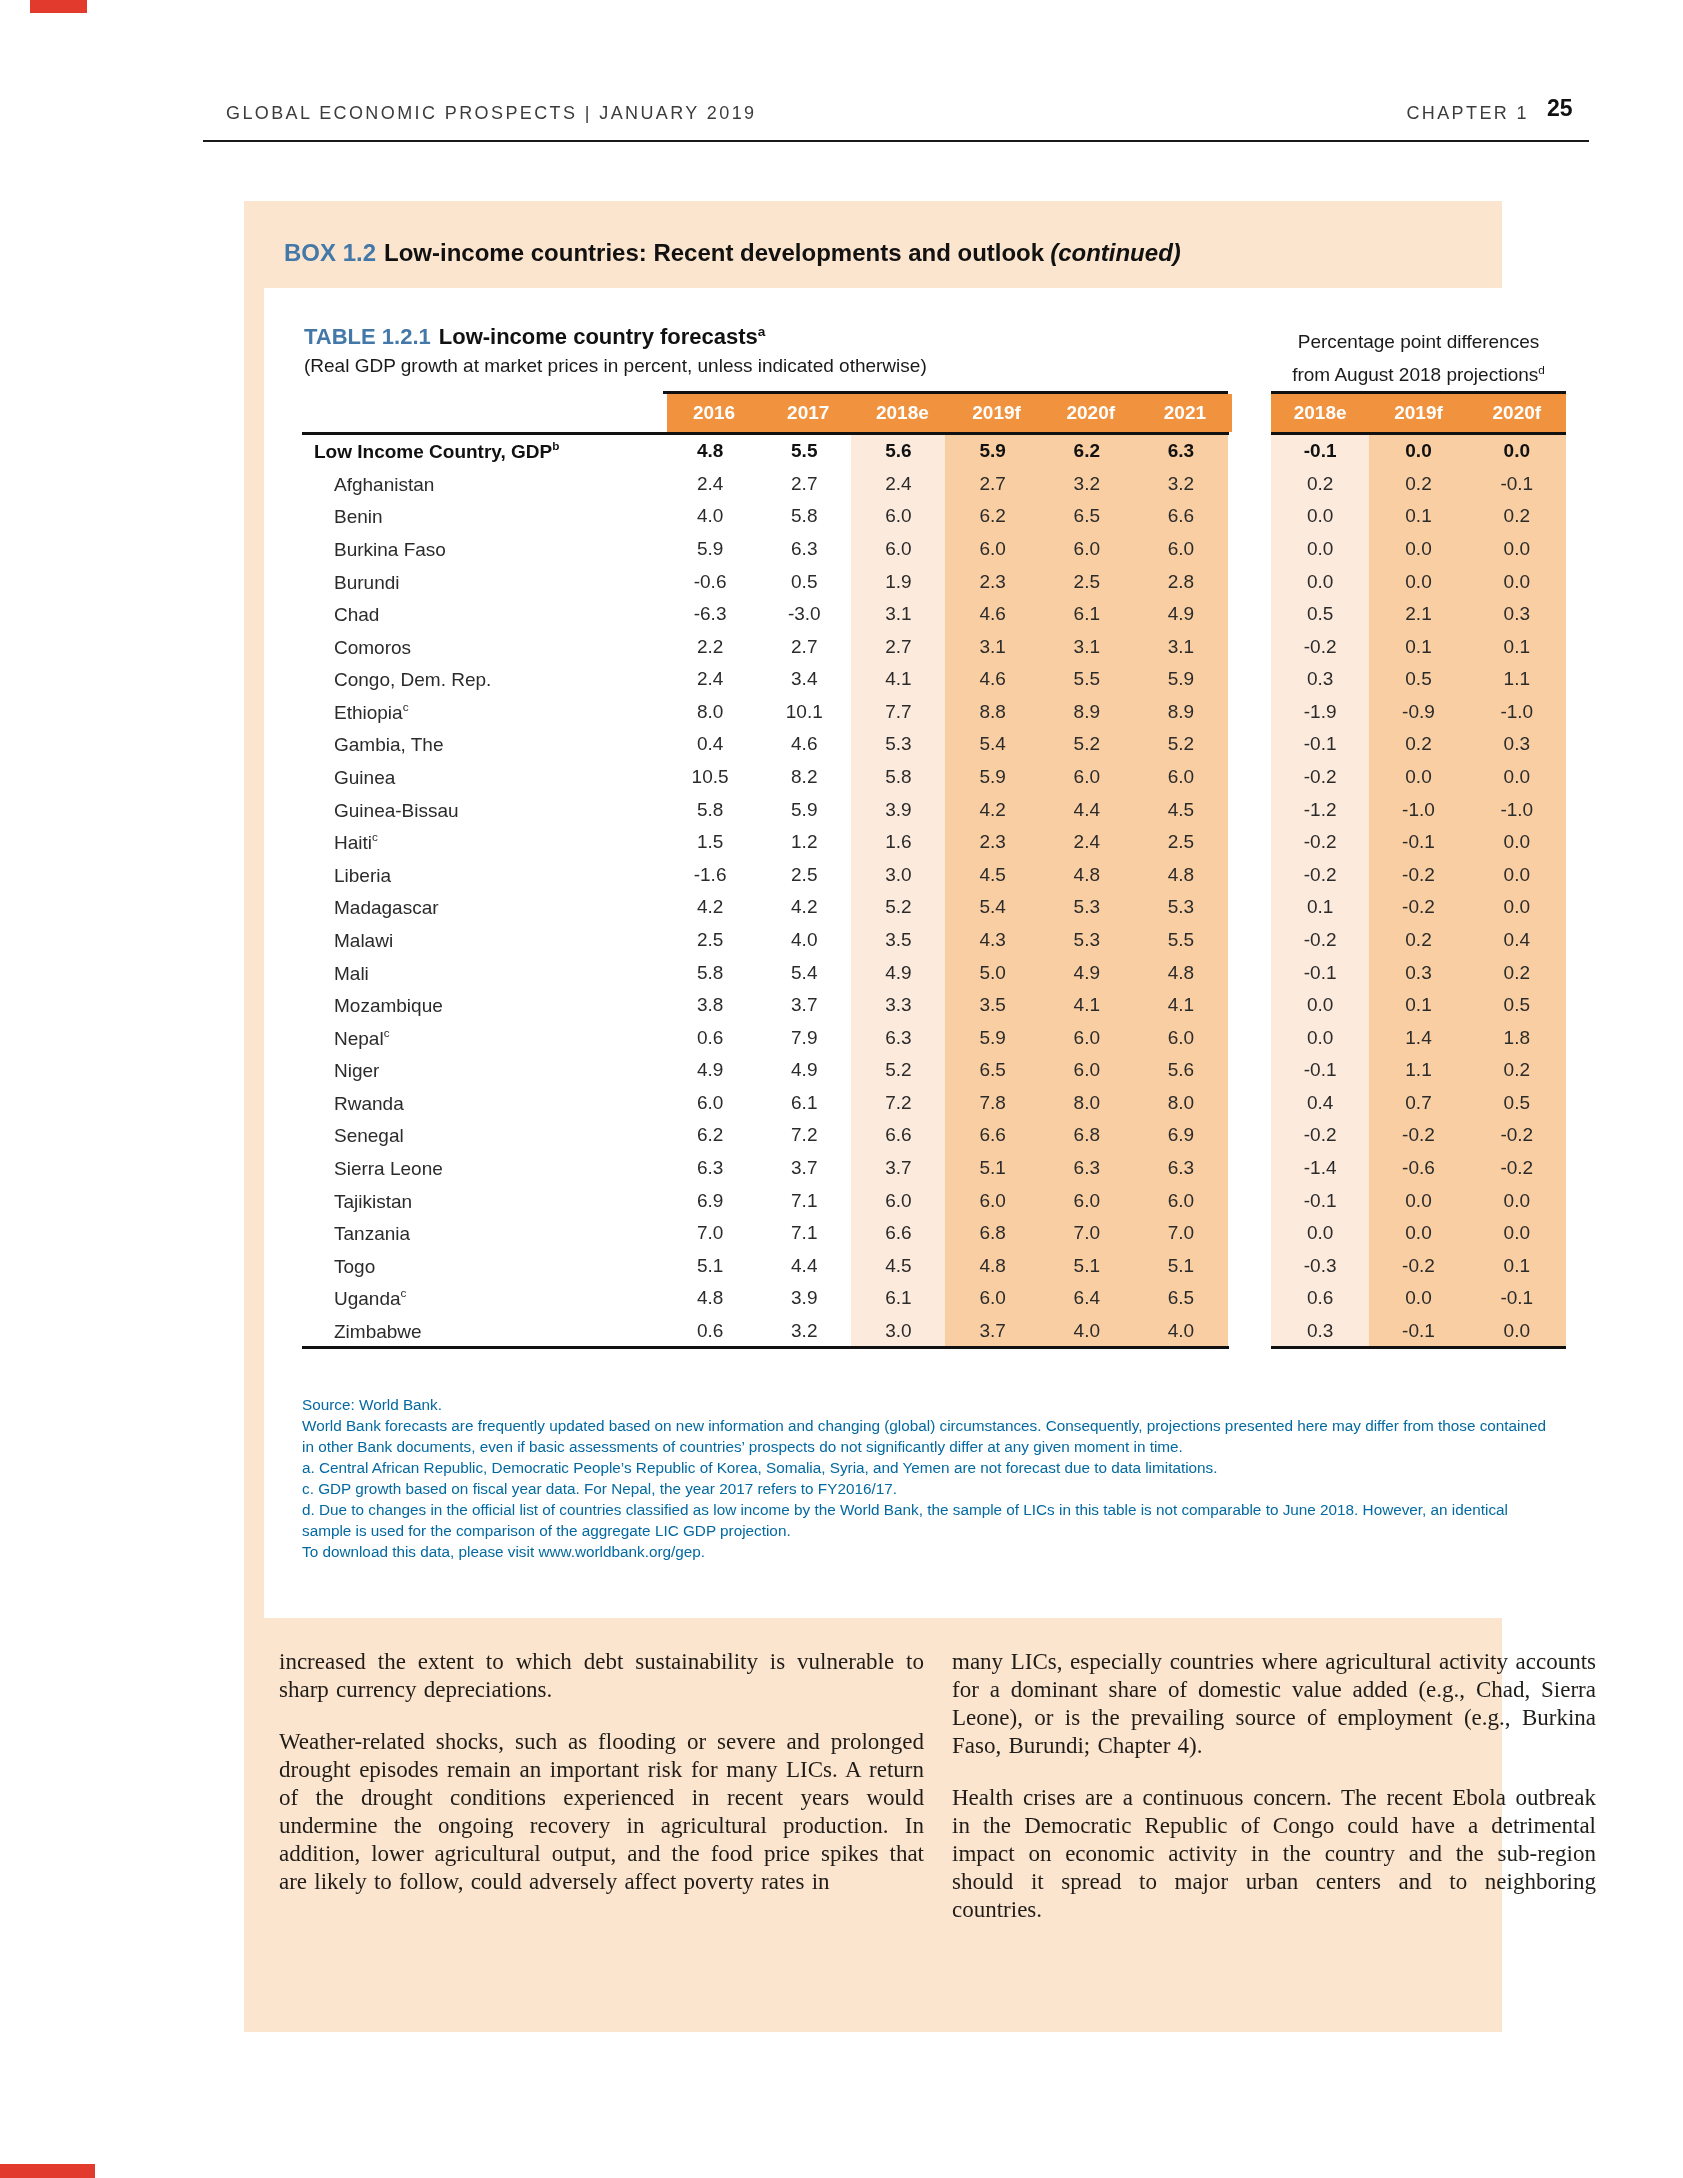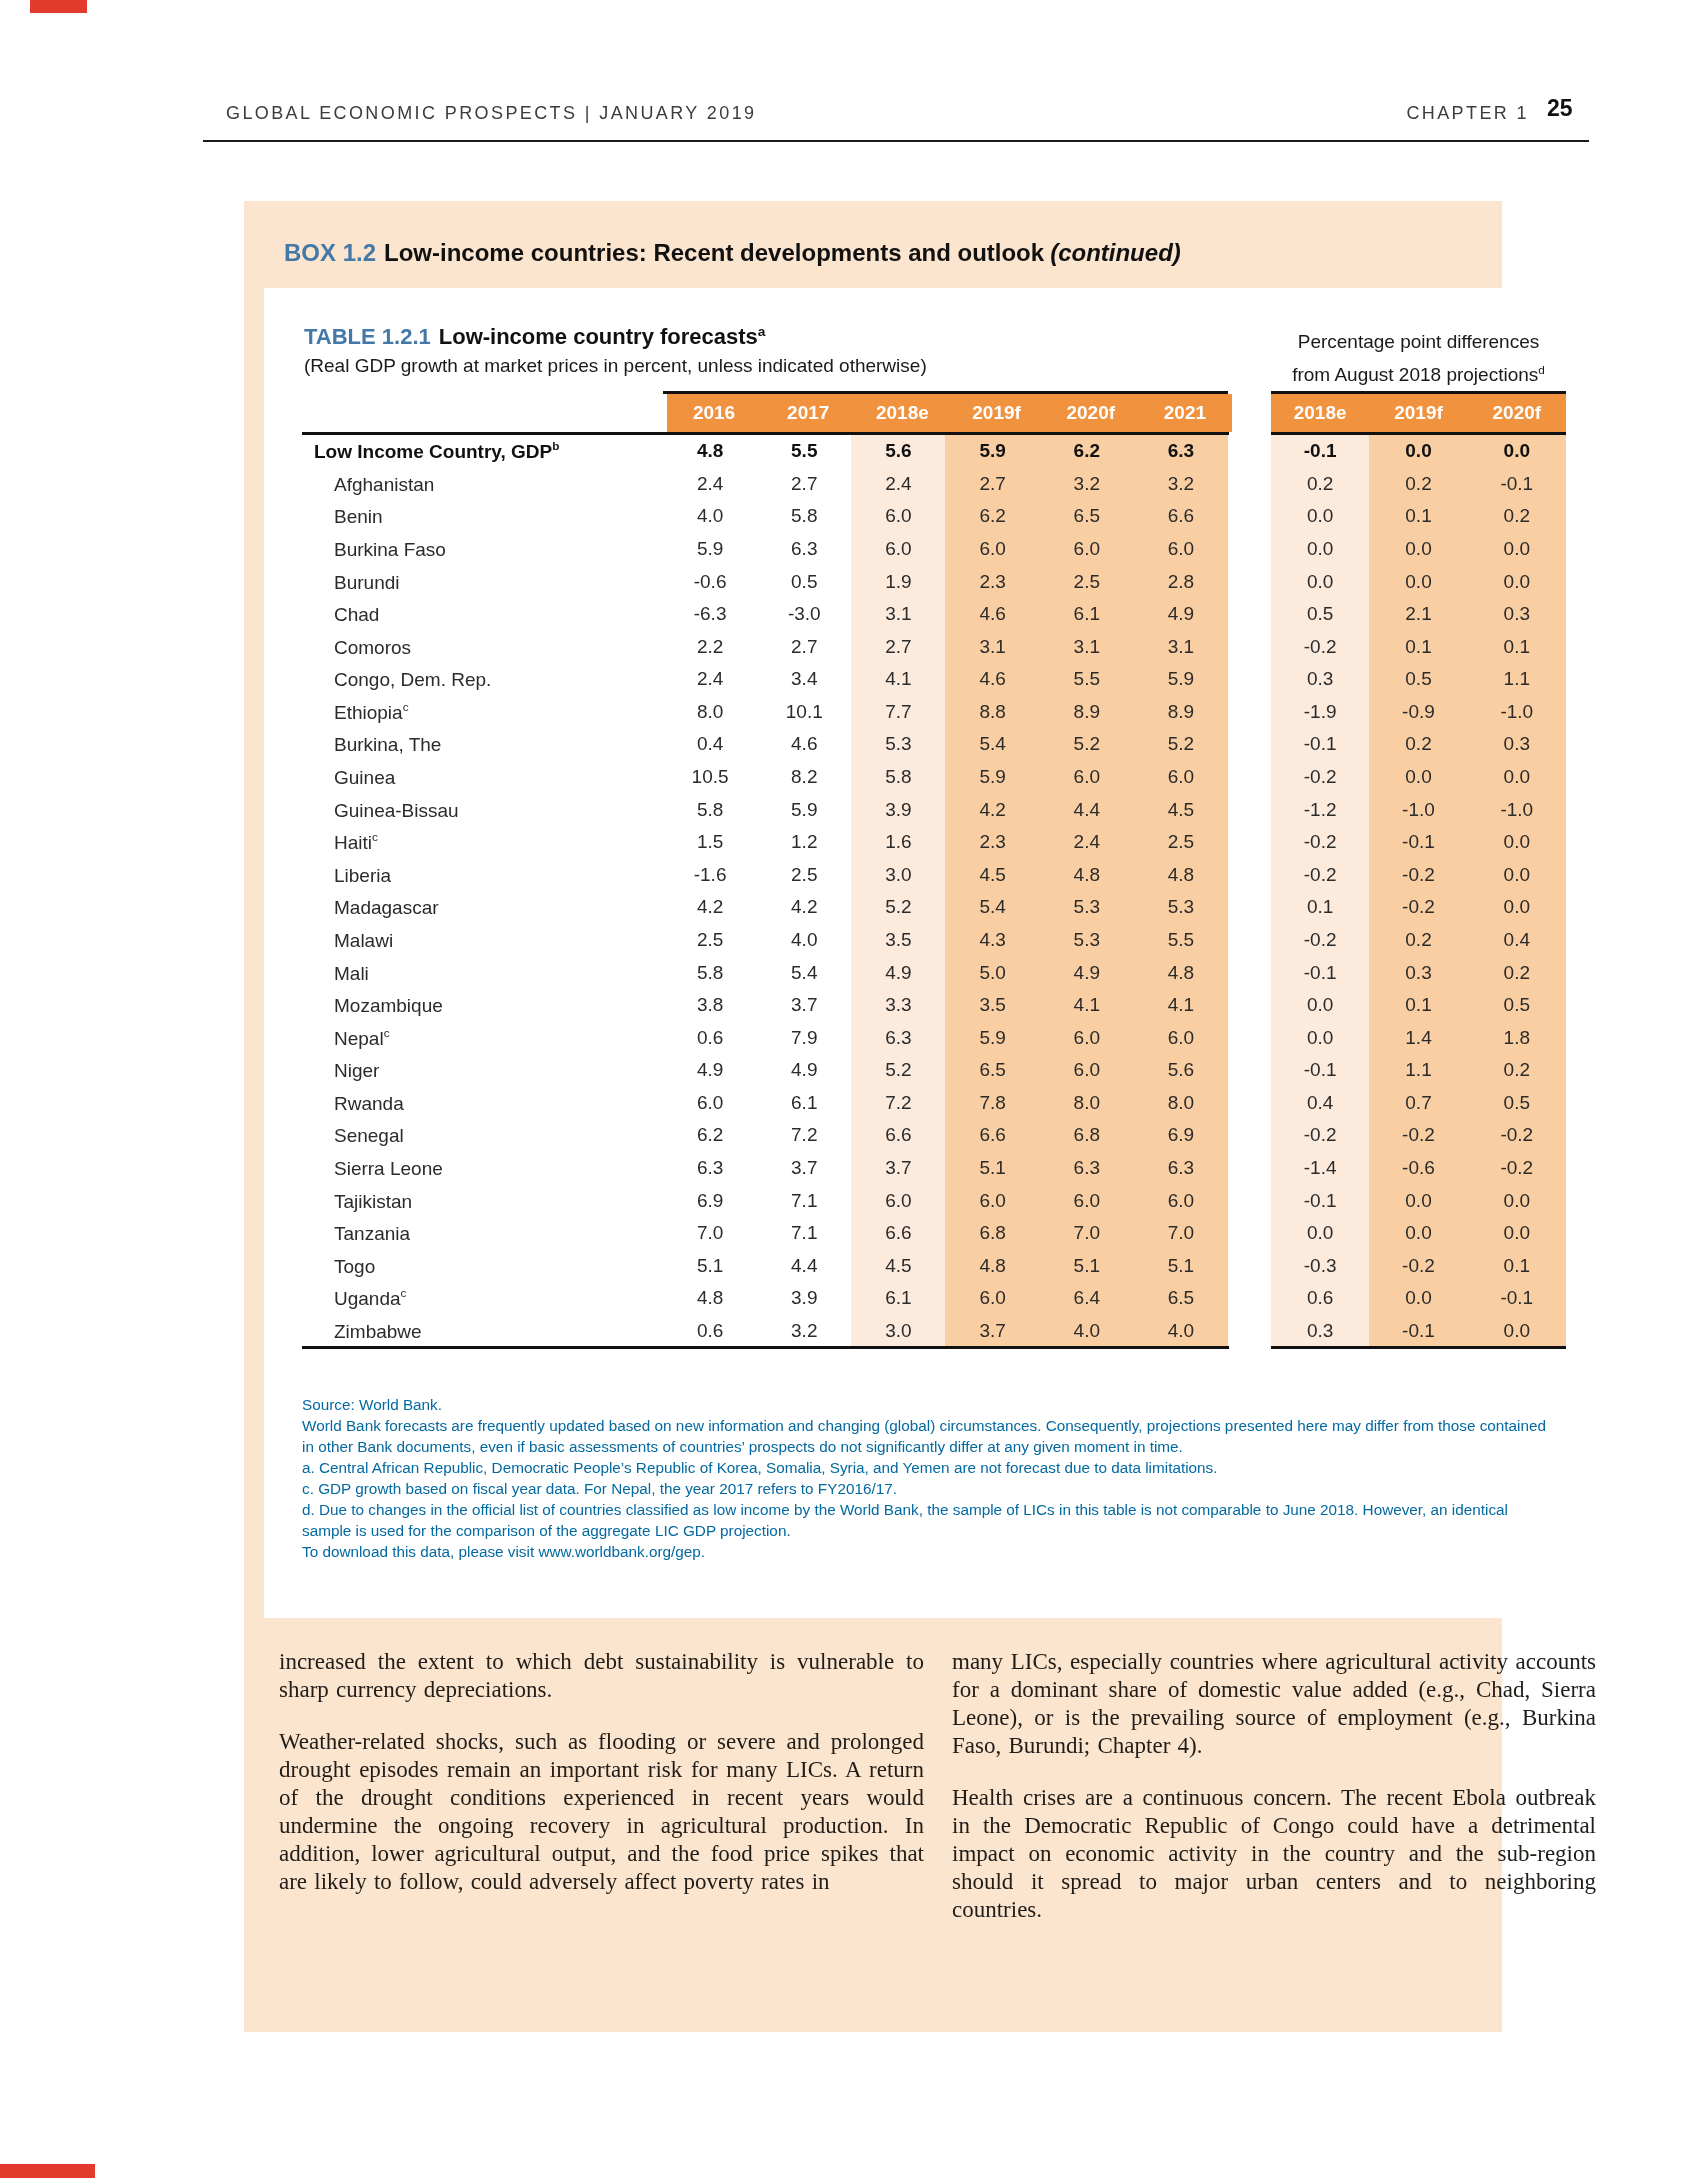--- a/index.html
+++ b/index.html
@@ -265,21 +265,21 @@
               <div class="v">8.9</div>
               <div class="v">8.9</div>
             </div>
             <div class="difs">
               <div class="v">-1.9</div>
               <div class="v">-0.9</div>
               <div class="v">-1.0</div>
             </div>
           </div>
           <div class="trow ind">
-            <div class="rname"><span>Burkina, The</span><sup></sup></div>
+            <div class="rname"><span>Gambia, The</span><sup></sup></div>
             <div class="vals">
               <div class="v">0.4</div>
               <div class="v">4.6</div>
               <div class="v">5.3</div>
               <div class="v">5.4</div>
               <div class="v">5.2</div>
               <div class="v">5.2</div>
             </div>
             <div class="difs">
               <div class="v">-0.1</div>

